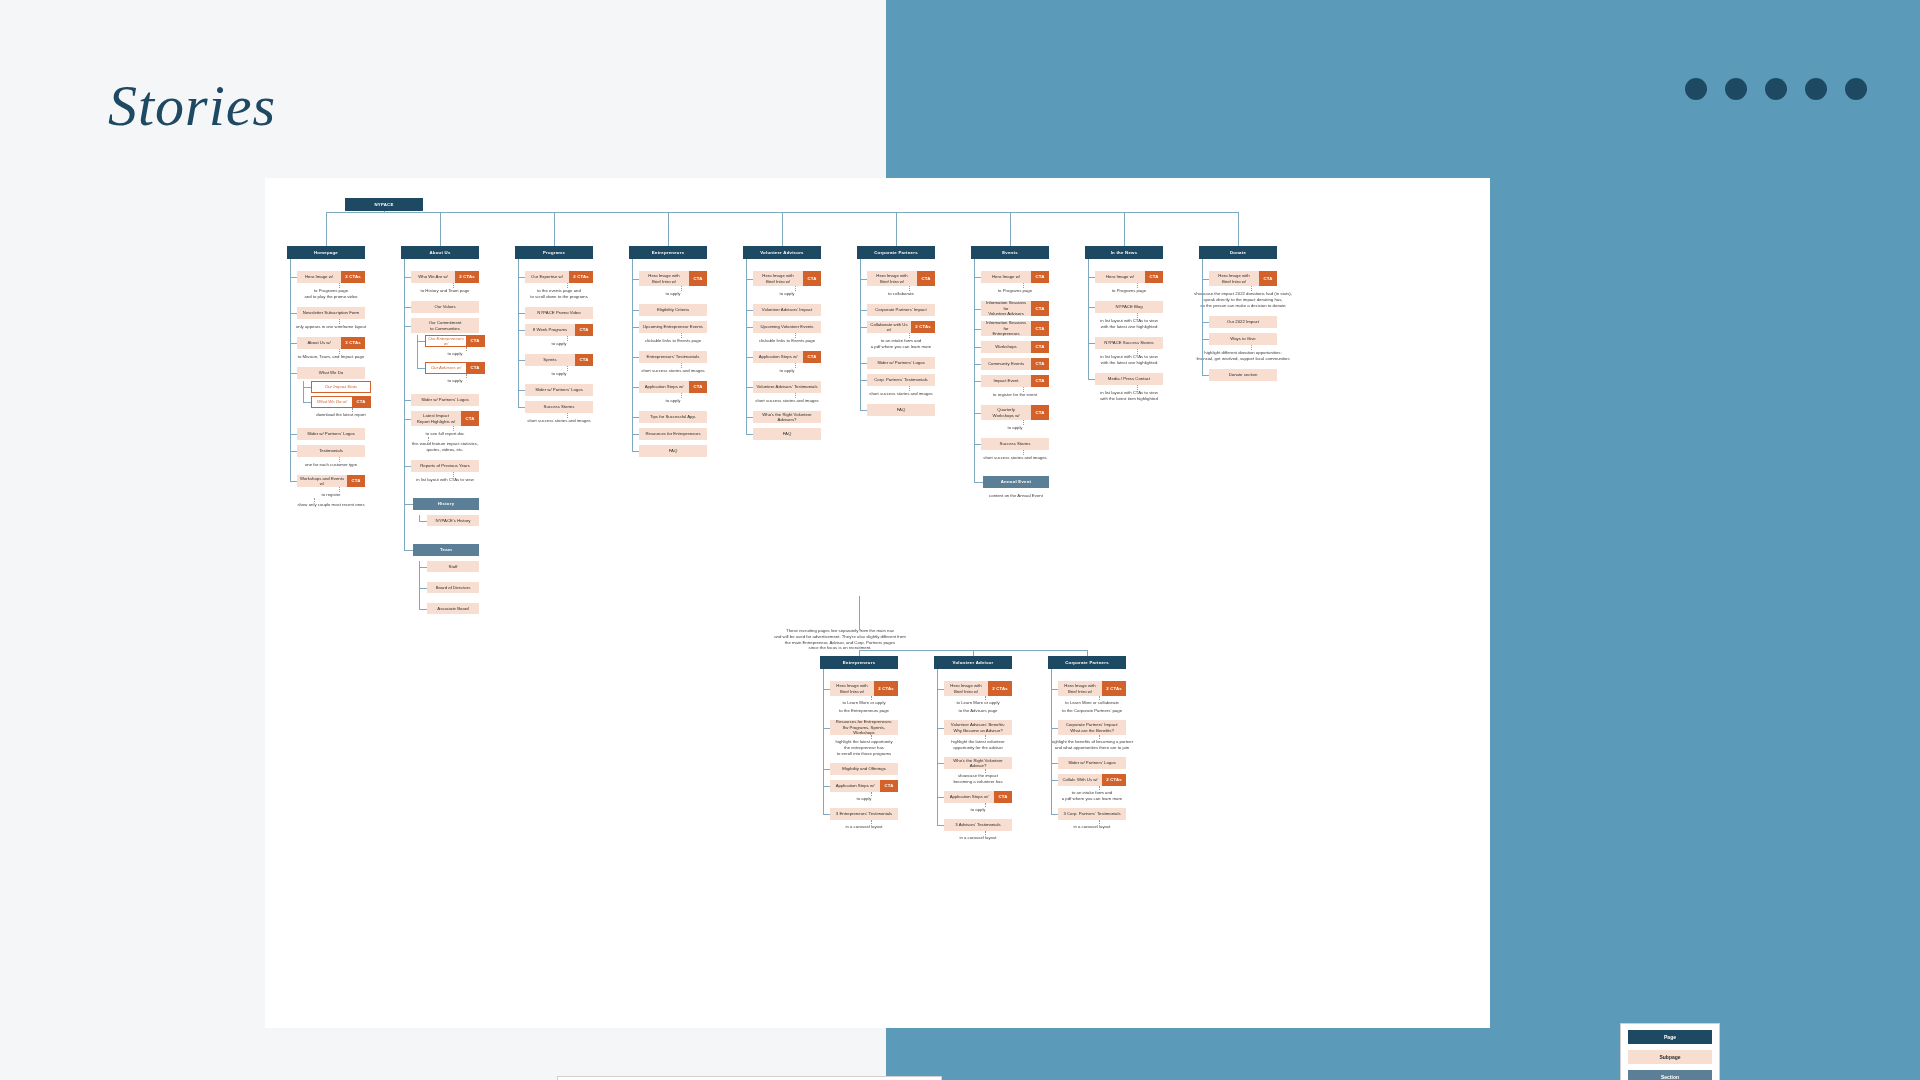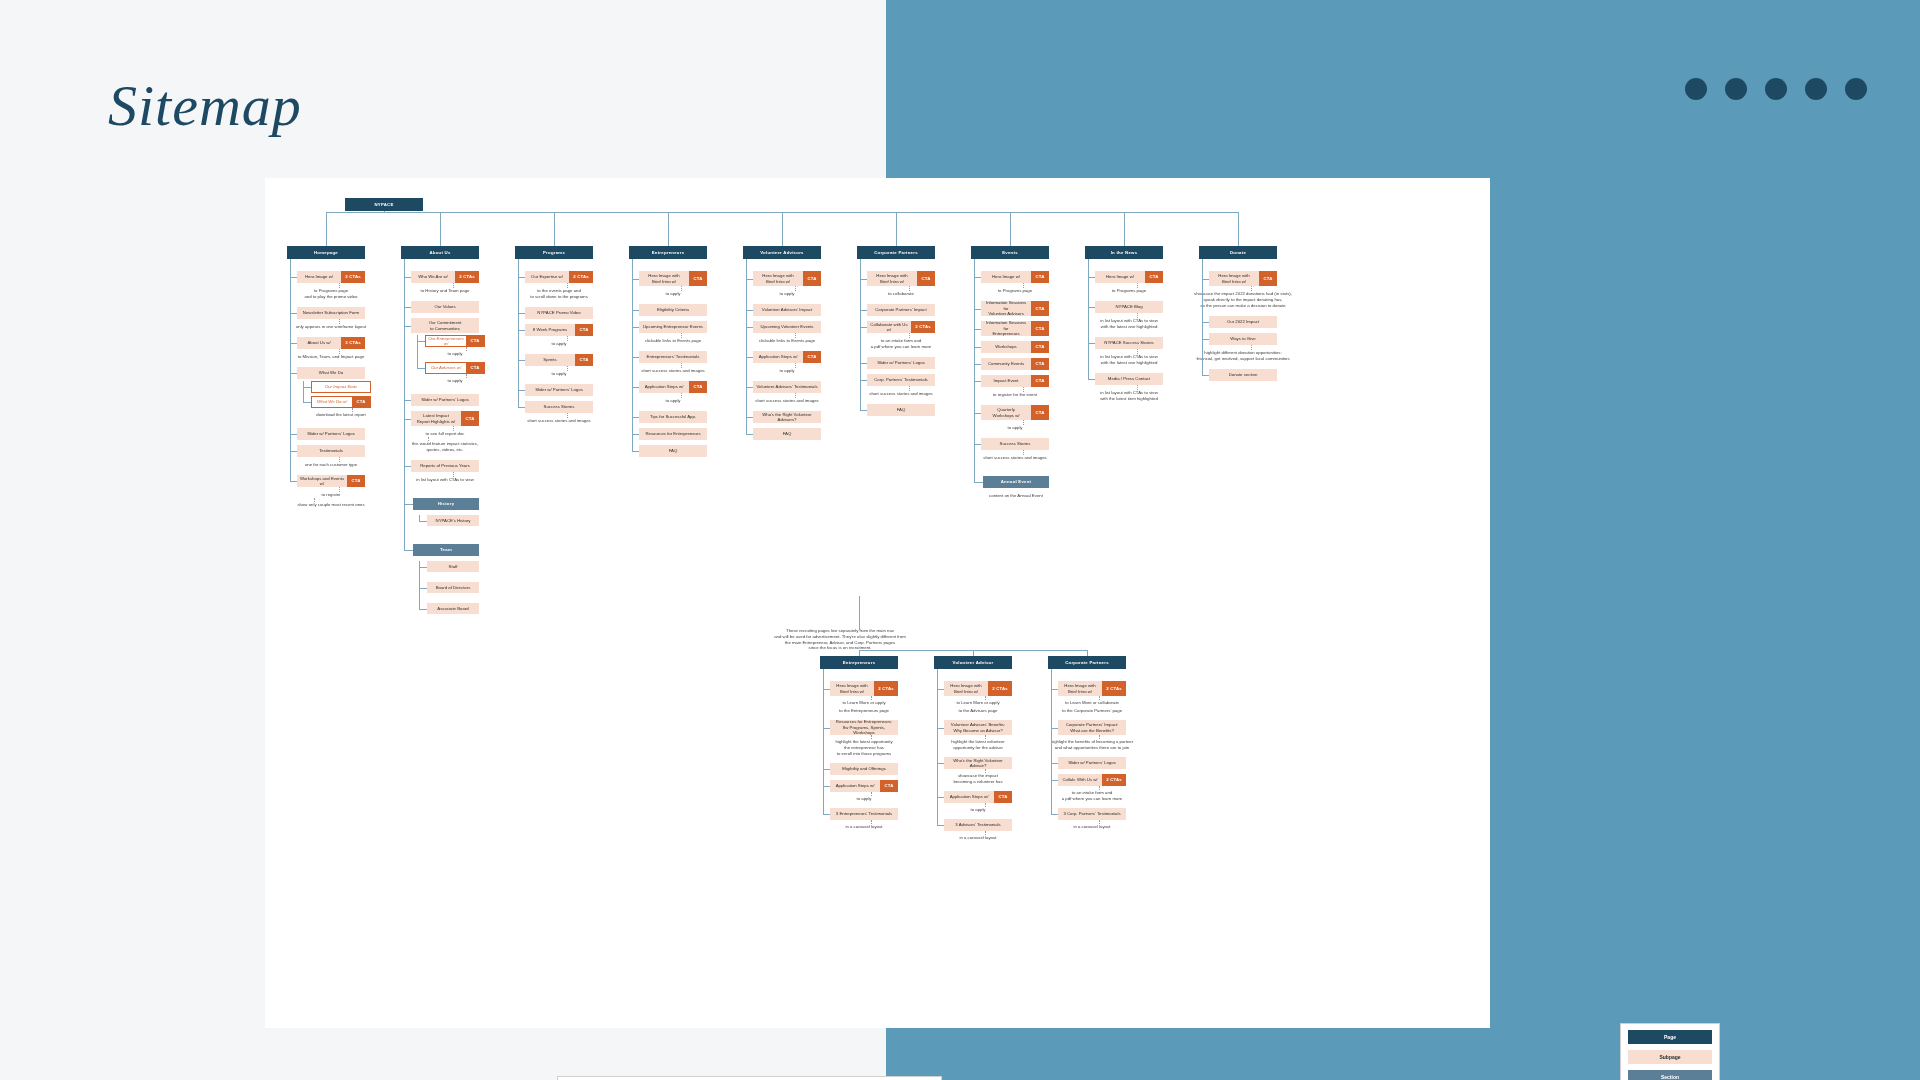--- a/index.html
+++ b/index.html
@@ -90,21 +90,21 @@
   .lg.page   { background:#1d4963; color:#fff; }
   .lg.subp   { background:#f7ded0; color:#2b2b2b; }
   .lg.sect   { background:#5b7f96; color:#fff; }
 </style>
 </head>
 <body>
 
 <div id="bg-left"></div>
 <div id="bg-right"></div>
 
-<div id="title">Sitemap</div>
+<div id="title">Stories</div>
 <div id="dots">
     <div class="dot"></div>
     <div class="dot"></div>
     <div class="dot"></div>
     <div class="dot"></div>
     <div class="dot"></div>
   </div>
 
 <div id="canvas">
   <div id="diagram">

